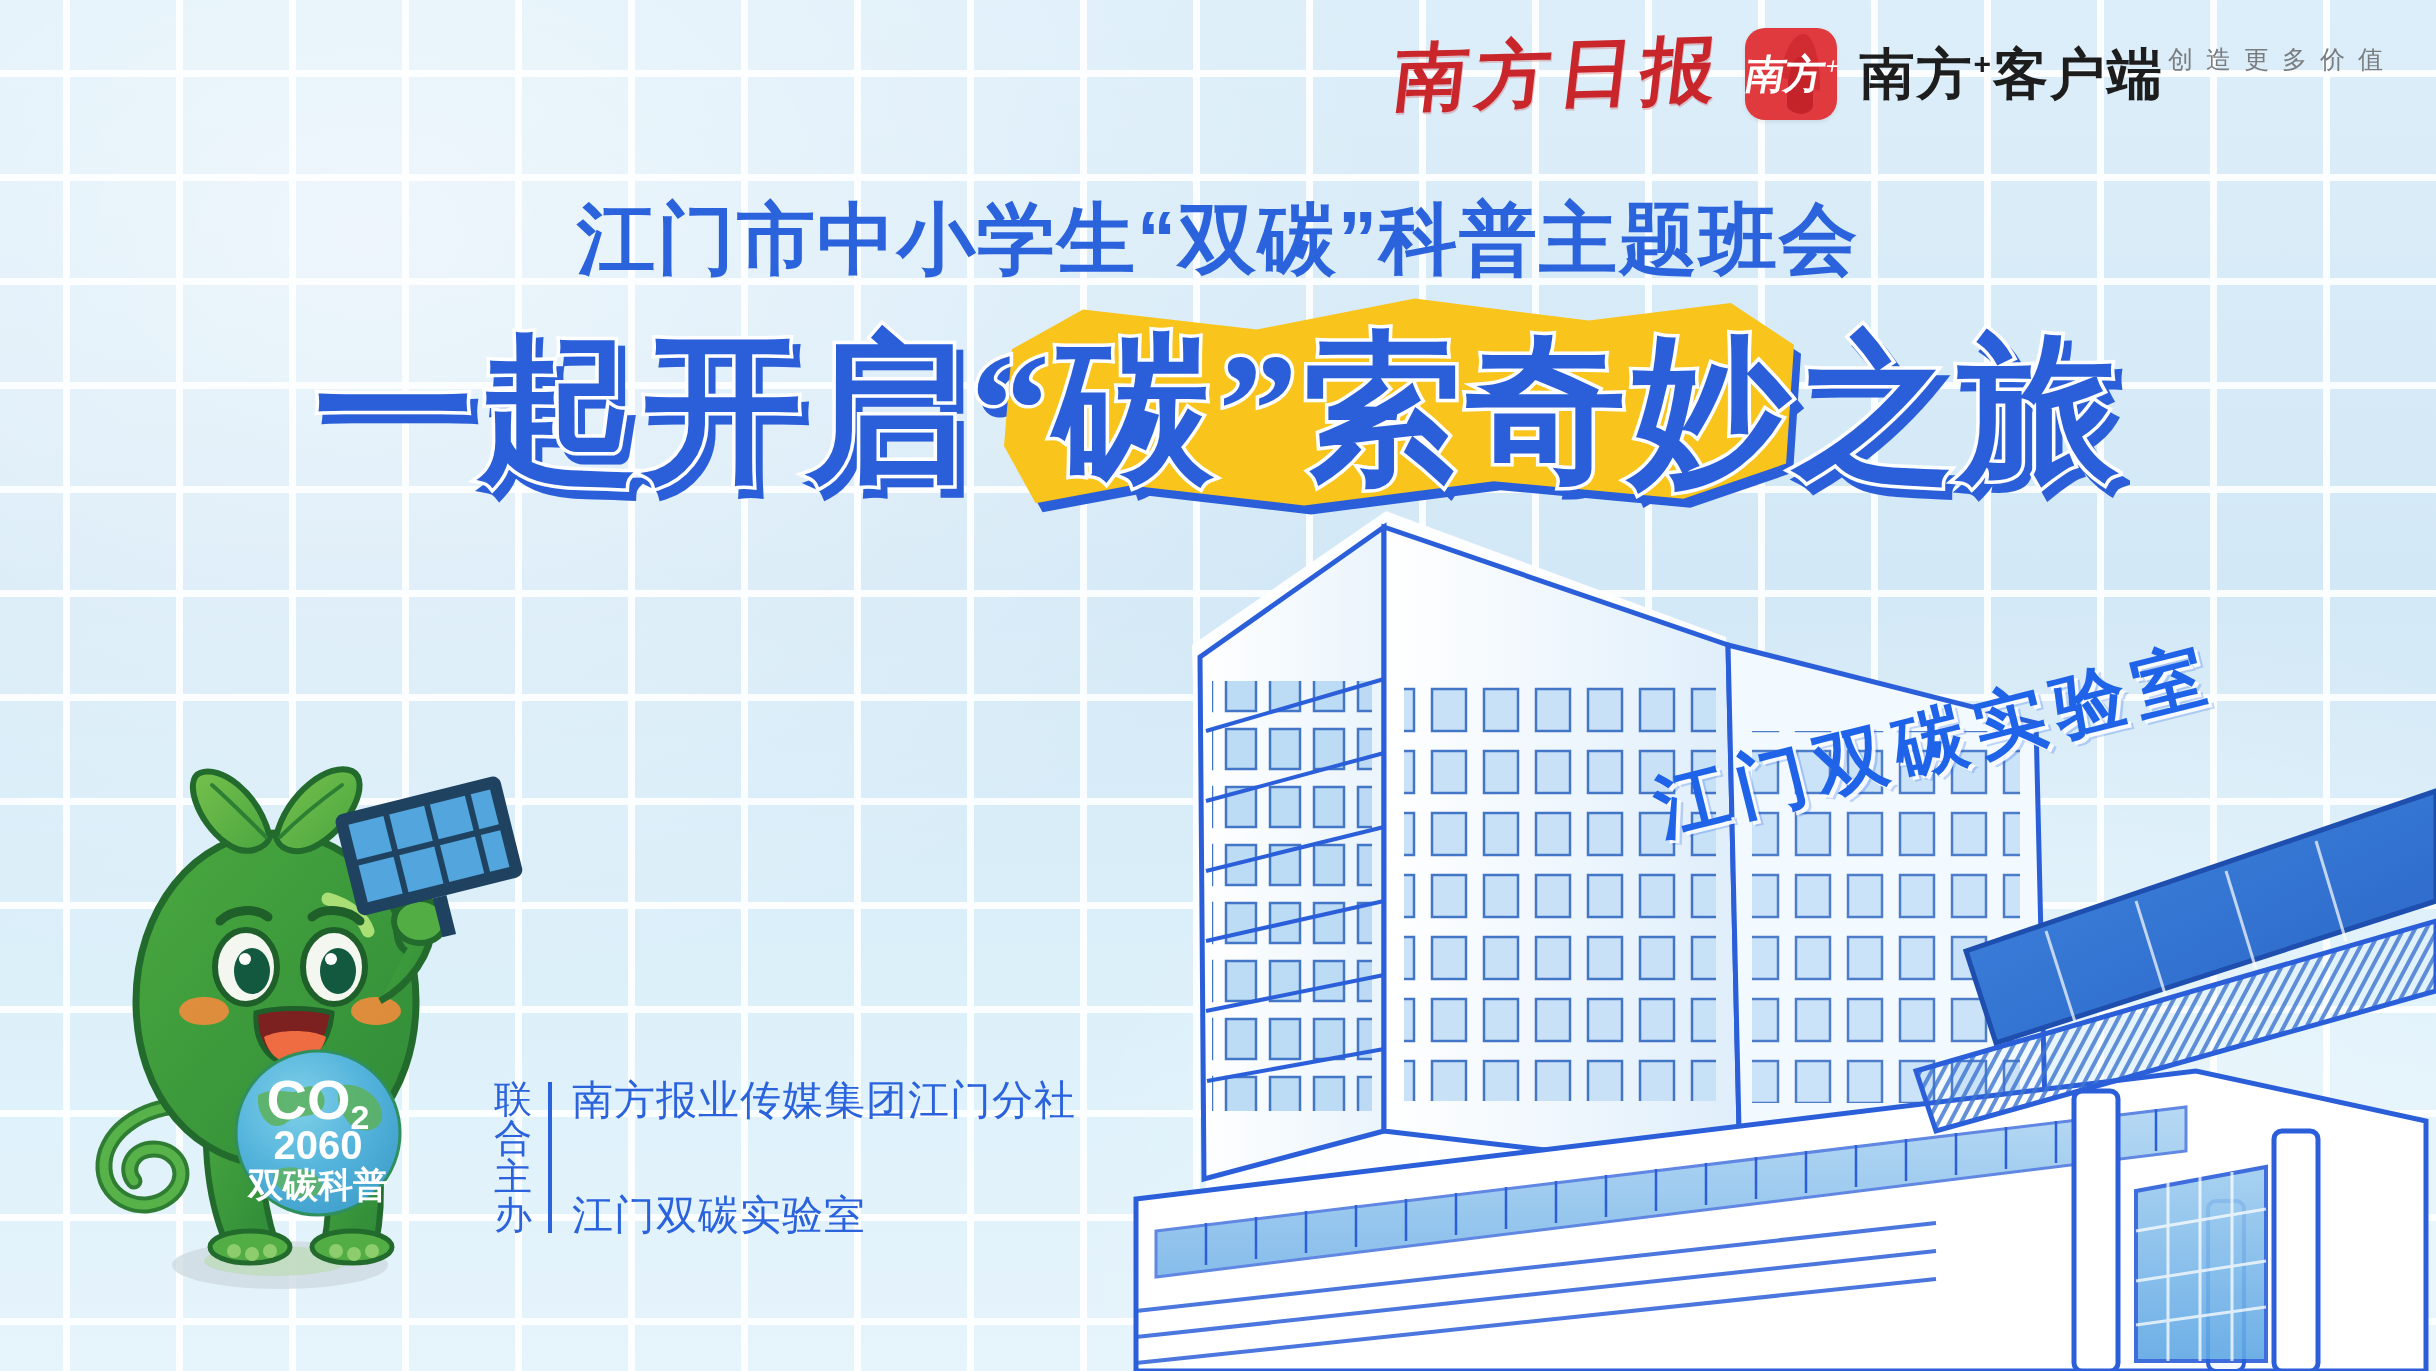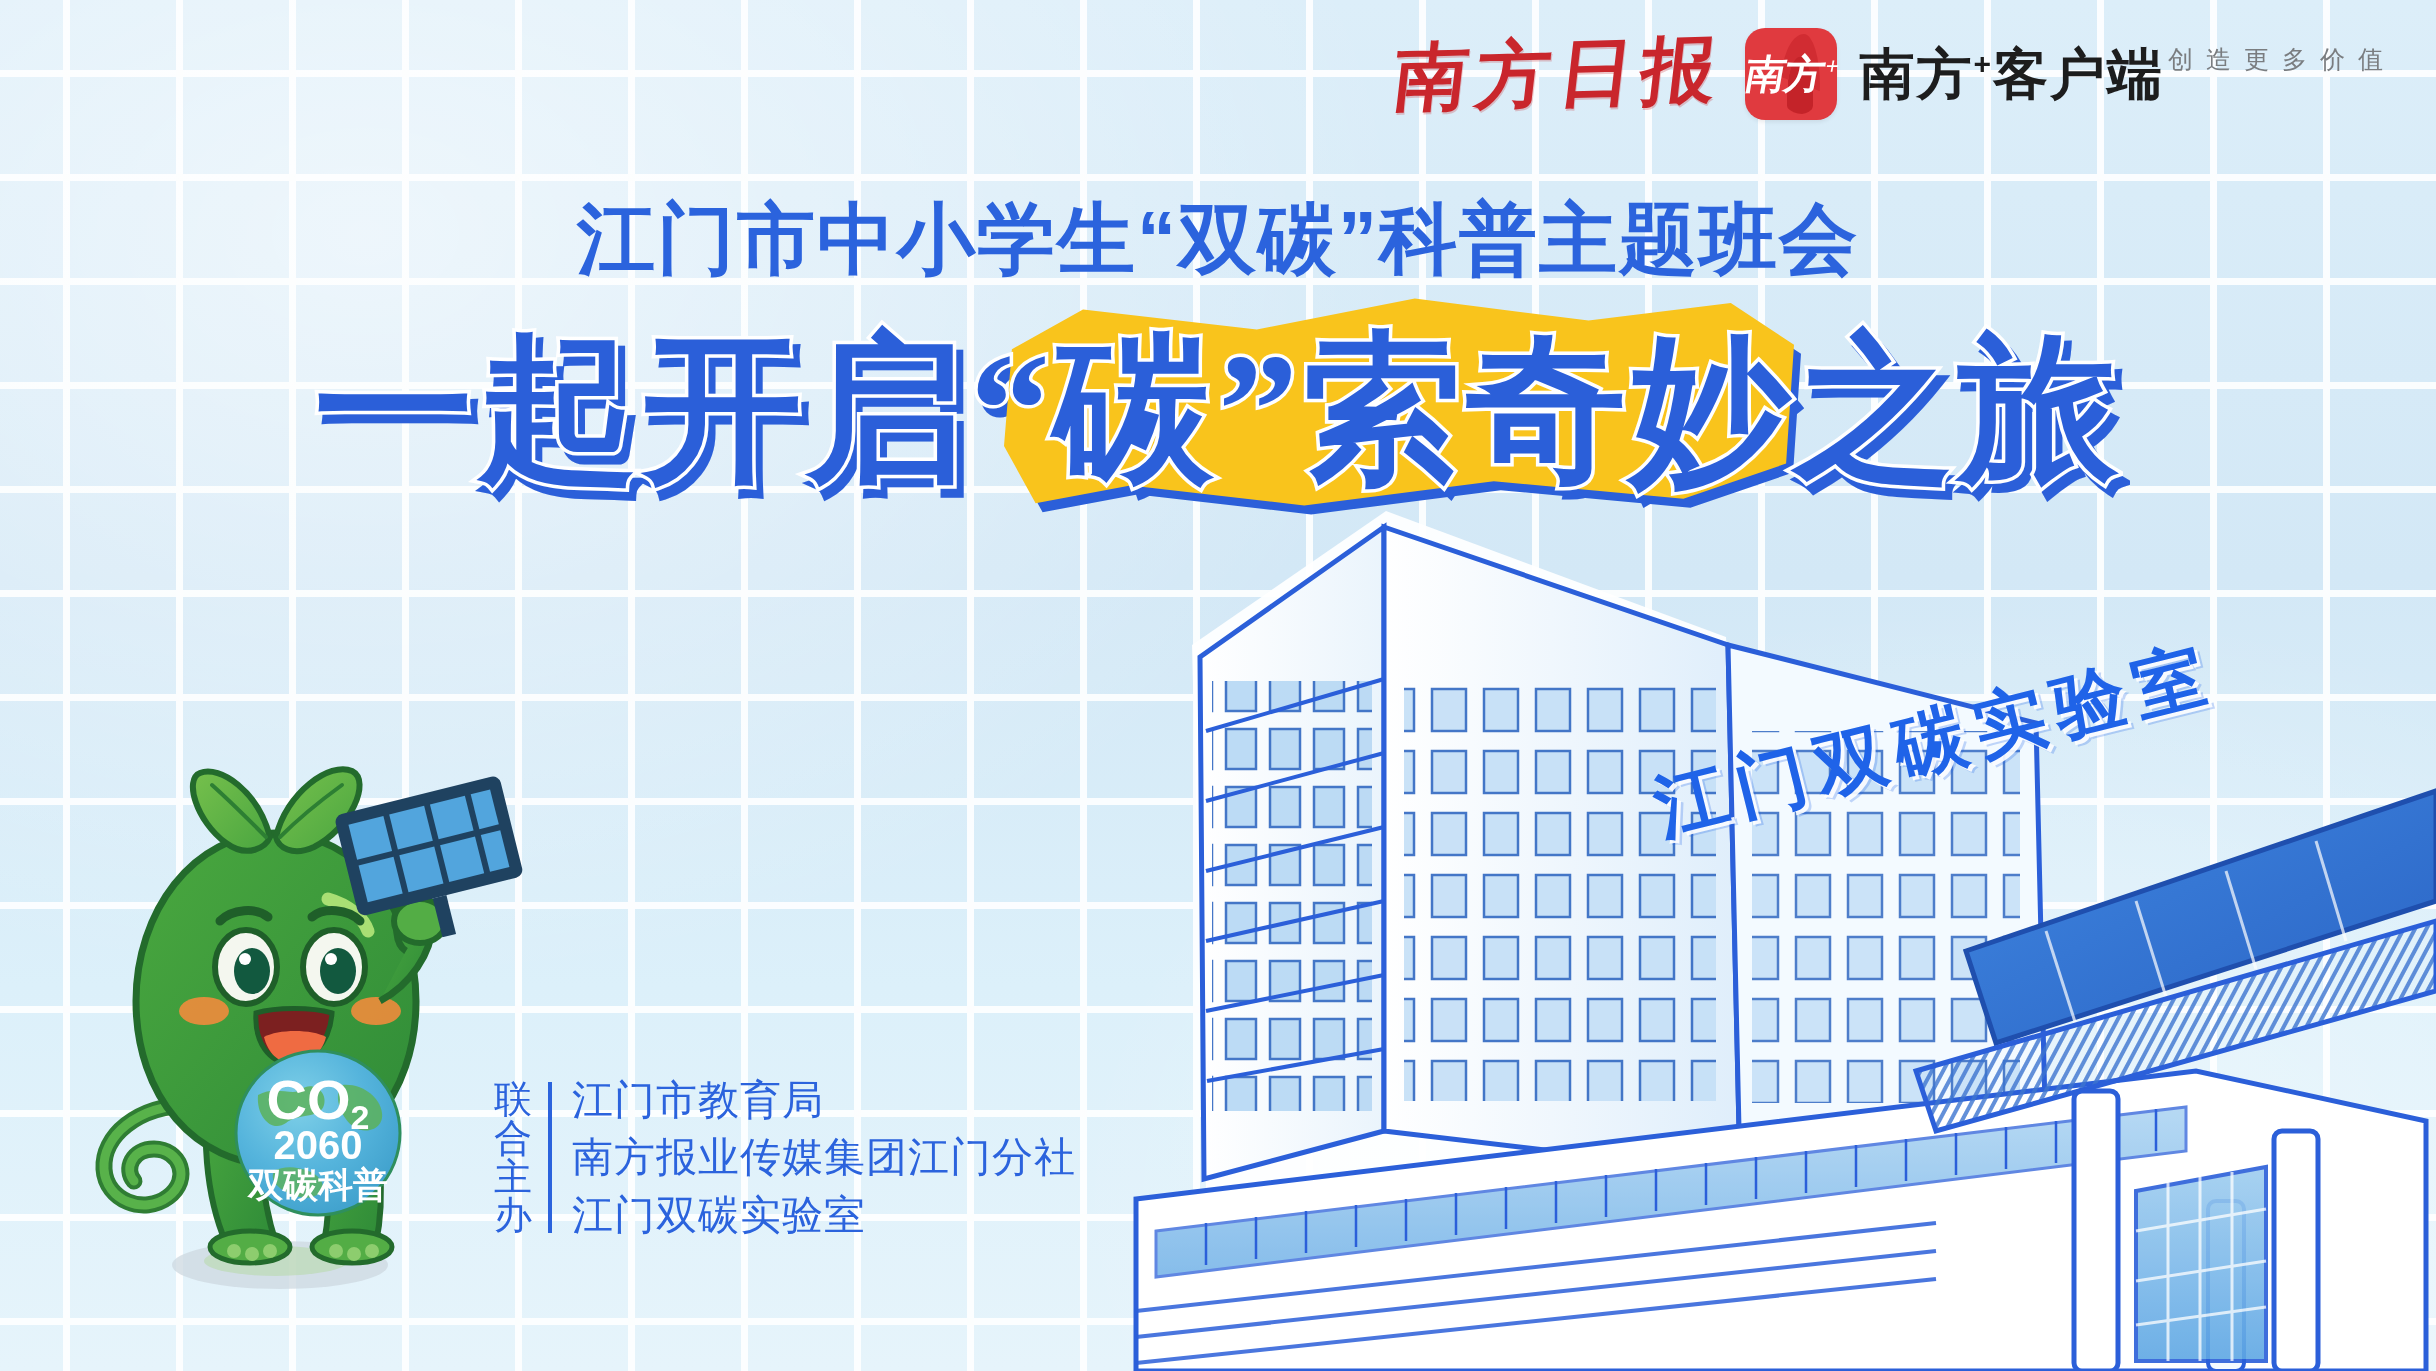--- a/index.html
+++ b/index.html
@@ -277,21 +277,20 @@
 
   <div class="organizers">
     <div class="org-label">
       <span>联</span>
       <span>合</span>
       <span>主</span>
       <span>办</span>
     </div>
     <div class="org-divider"></div>
     <div class="org-list">
-      <div class="org-item">江门市教育局</div>
       <div class="org-item">南方报业传媒集团江门分社</div>
       <div class="org-item">江门双碳实验室</div>
     </div>
   </div>
 
   <div class="arch">
     <svg viewBox="0 0 1480 940" xmlns="http://www.w3.org/2000/svg">
       <defs>
         <linearGradient id="facadeA" x1="0" y1="0" x2="1" y2="0">
           <stop offset="0%" stop-color="#ffffff"></stop>

